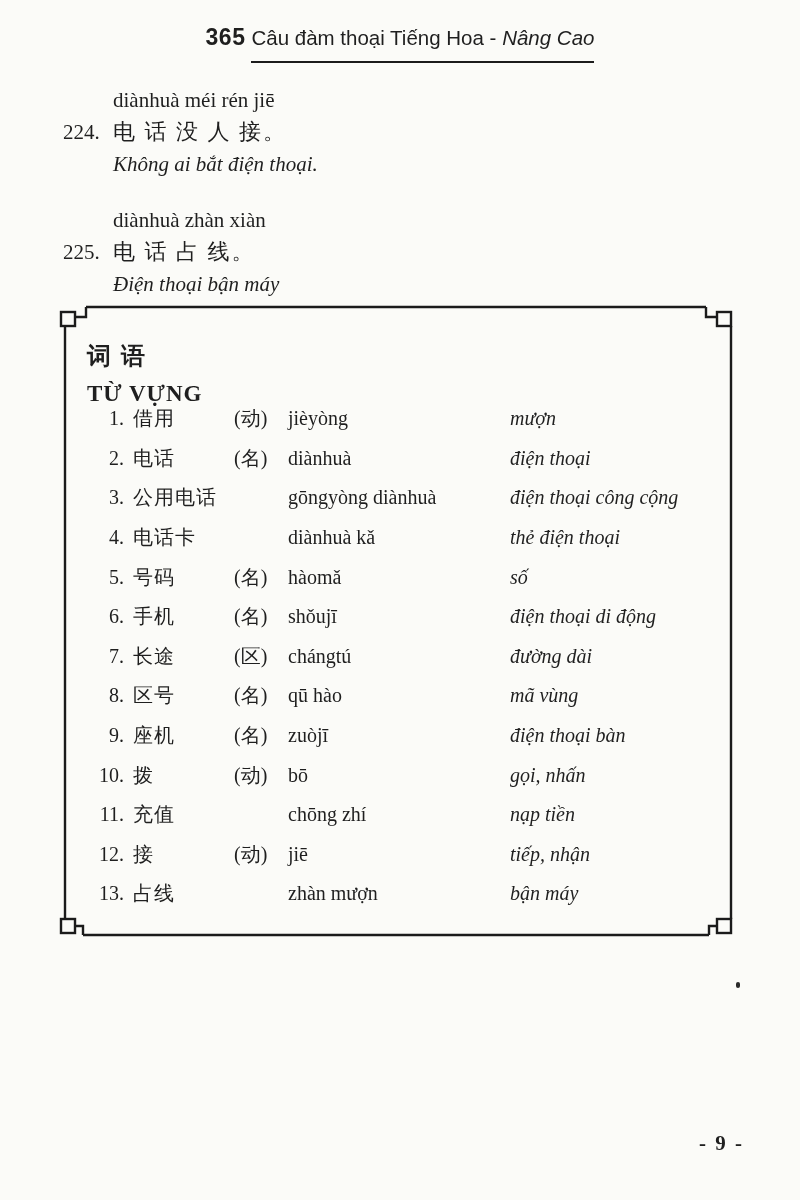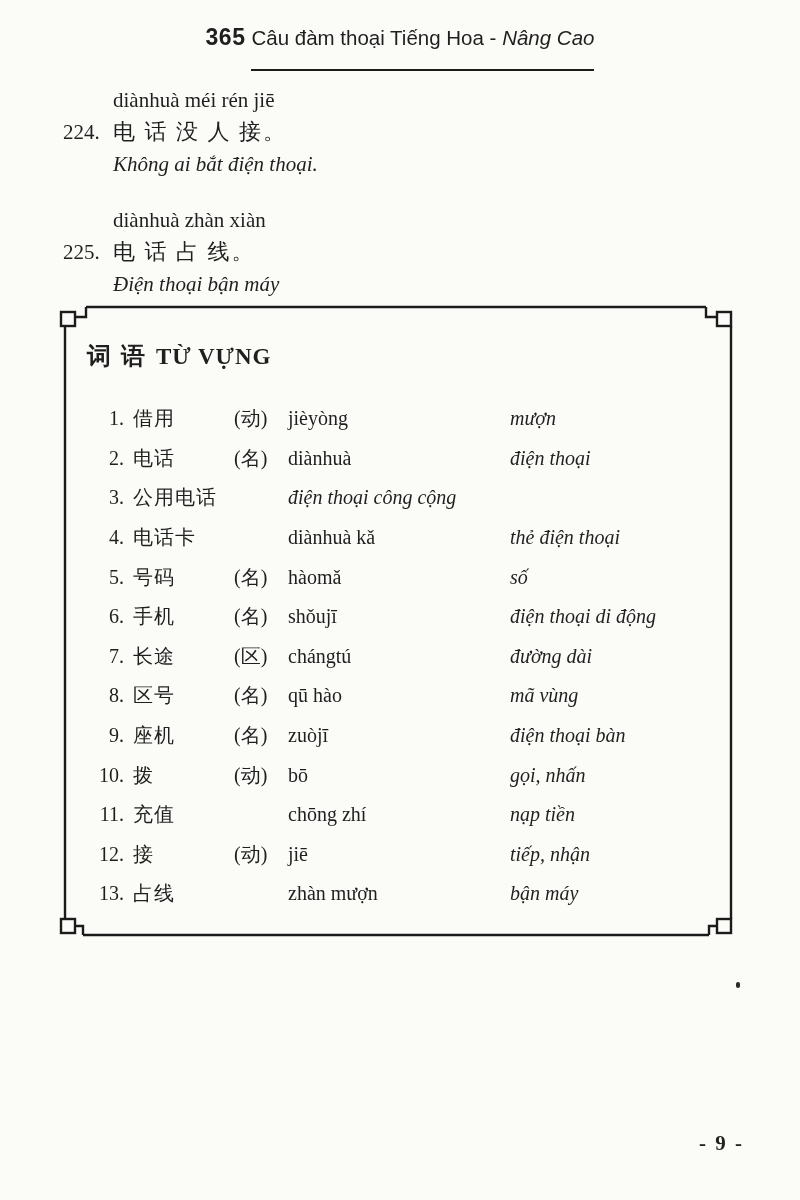--- a/index.html
+++ b/index.html
@@ -23,21 +23,21 @@
     font-family:"Liberation Sans",sans-serif;
     white-space:nowrap;
   }
   .page-header .hdr-num{
     font-weight:bold;font-size:23px;letter-spacing:0.5px;
     margin-right:6px;
   }
   .page-header .hdr-title{
     font-size:20.5px;
     border-bottom:2px solid #1c1c1c;
-    padding-bottom:20px;
+    padding-bottom:12px;
   }
   .page-header .hdr-title-italic{font-style:italic;}
 
   
   .dialogues{position:absolute;left:63px;top:86px;}
   .dialogue{margin-bottom:27px;}
   .dlg-pinyin{
     padding-left:50px;
     font-size:21px;line-height:29px;
   }
@@ -52,20 +52,21 @@
     font-style:italic;
     font-size:21px;line-height:30px;
   }
 
   
   .vocab-border{position:absolute;left:58px;top:300px;}
   .vocab-title{
     position:absolute;left:87px;top:340px;
     display:flex;align-items:baseline;gap:9px;
     font-weight:bold;
+    flex-direction:column;
   }
   .vocab-title .vt-cjk{font-size:24px;letter-spacing:2px;}
   .vocab-title .vt-viet{
     font-family:"Liberation Serif",serif;
     font-size:23px;letter-spacing:1px;
   }
 
   .vocab-rows{position:absolute;left:97px;top:399px;width:640px;}
   .vrow{
     display:flex;align-items:center;
@@ -161,20 +162,21 @@
         <span class="v-word">电话</span>
         <span class="v-pos">(名)</span>
         <span class="v-pinyin">diànhuà</span>
         <span class="v-meaning">điện thoại</span>
       </div>
 
       <div class="vrow">
         <span class="v-num">3.</span>
         <span class="v-word">公用电话</span>
         <span class="v-pos"></span>
+        <span class="v-pinyin">gōngyòng diànhuà</span>
         <span class="v-meaning">điện thoại công cộng</span>
       </div>
 
       <div class="vrow">
         <span class="v-num">4.</span>
         <span class="v-word">电话卡</span>
         <span class="v-pos"></span>
         <span class="v-pinyin">diànhuà kǎ</span>
         <span class="v-meaning">thẻ điện thoại</span>
       </div>

